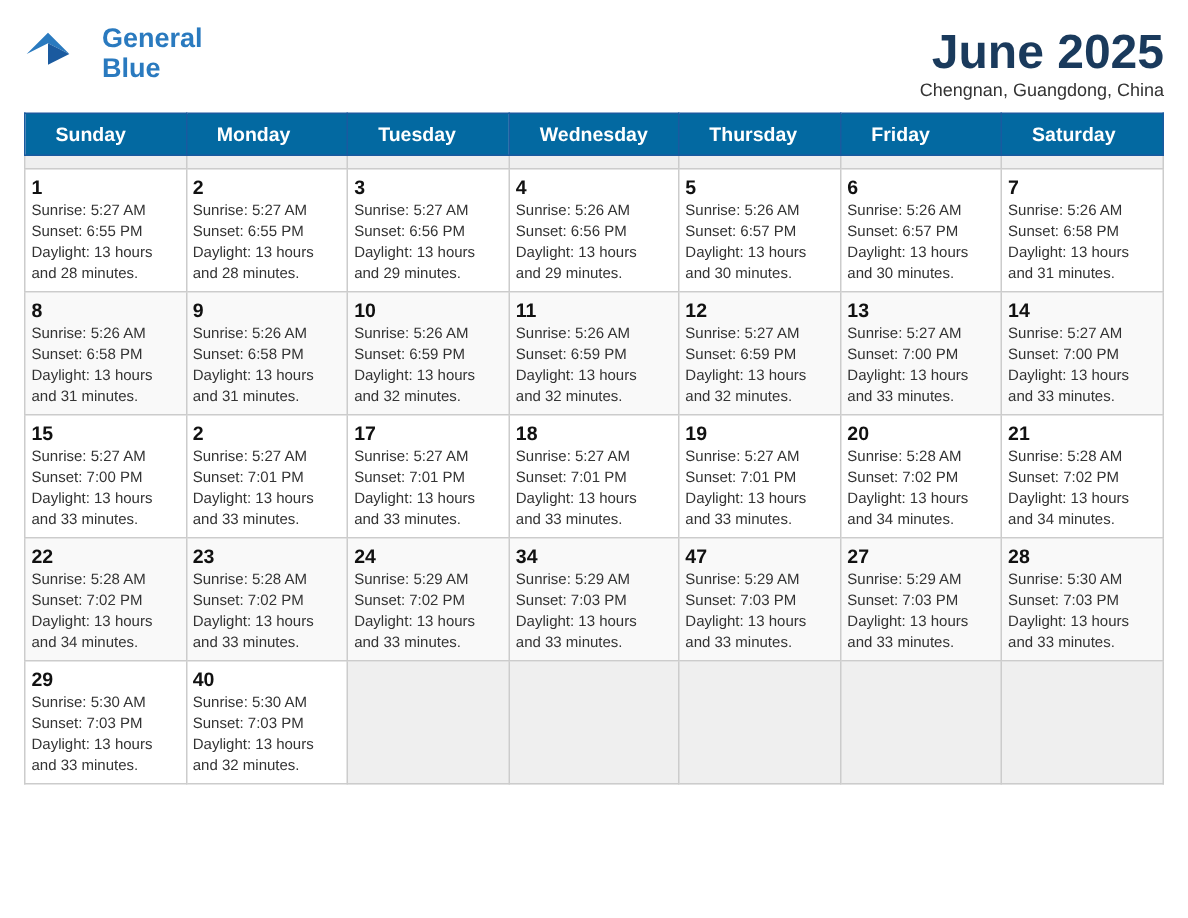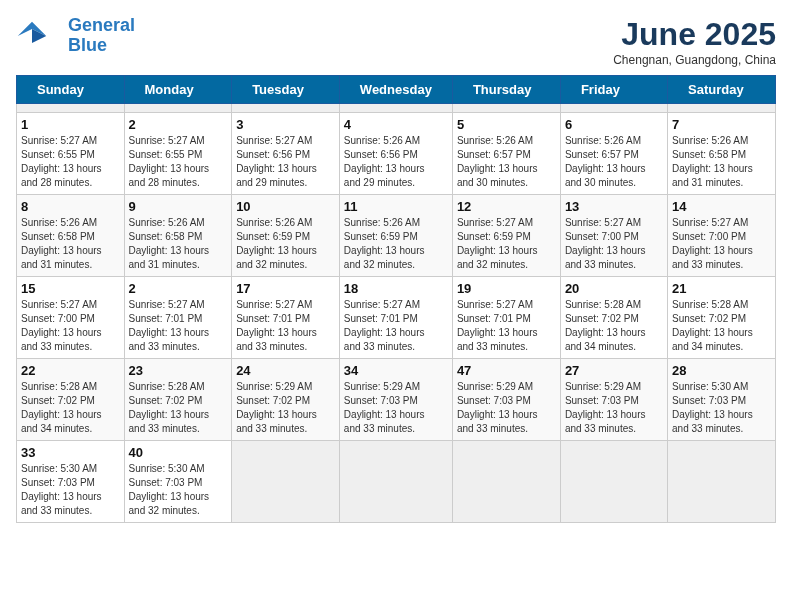--- a/index.html
+++ b/index.html
@@ -335,21 +335,21 @@
         <td>
           <span class="day-num">28</span>
           <div class="cell-info" style="white-space: pre-line;">Sunrise: 5:30 AM
 Sunset: 7:03 PM
 Daylight: 13 hours
 and 33 minutes.</div>
         </td>
       </tr>
       <tr class="last-row">
         <td>
-          <span class="day-num">33</span>
+          <span class="day-num">29</span>
           <div class="cell-info" style="white-space: pre-line;">Sunrise: 5:30 AM
 Sunset: 7:03 PM
 Daylight: 13 hours
 and 33 minutes.</div>
         </td>
         <td>
           <span class="day-num">40</span>
           <div class="cell-info" style="white-space: pre-line;">Sunrise: 5:30 AM
 Sunset: 7:03 PM
 Daylight: 13 hours

